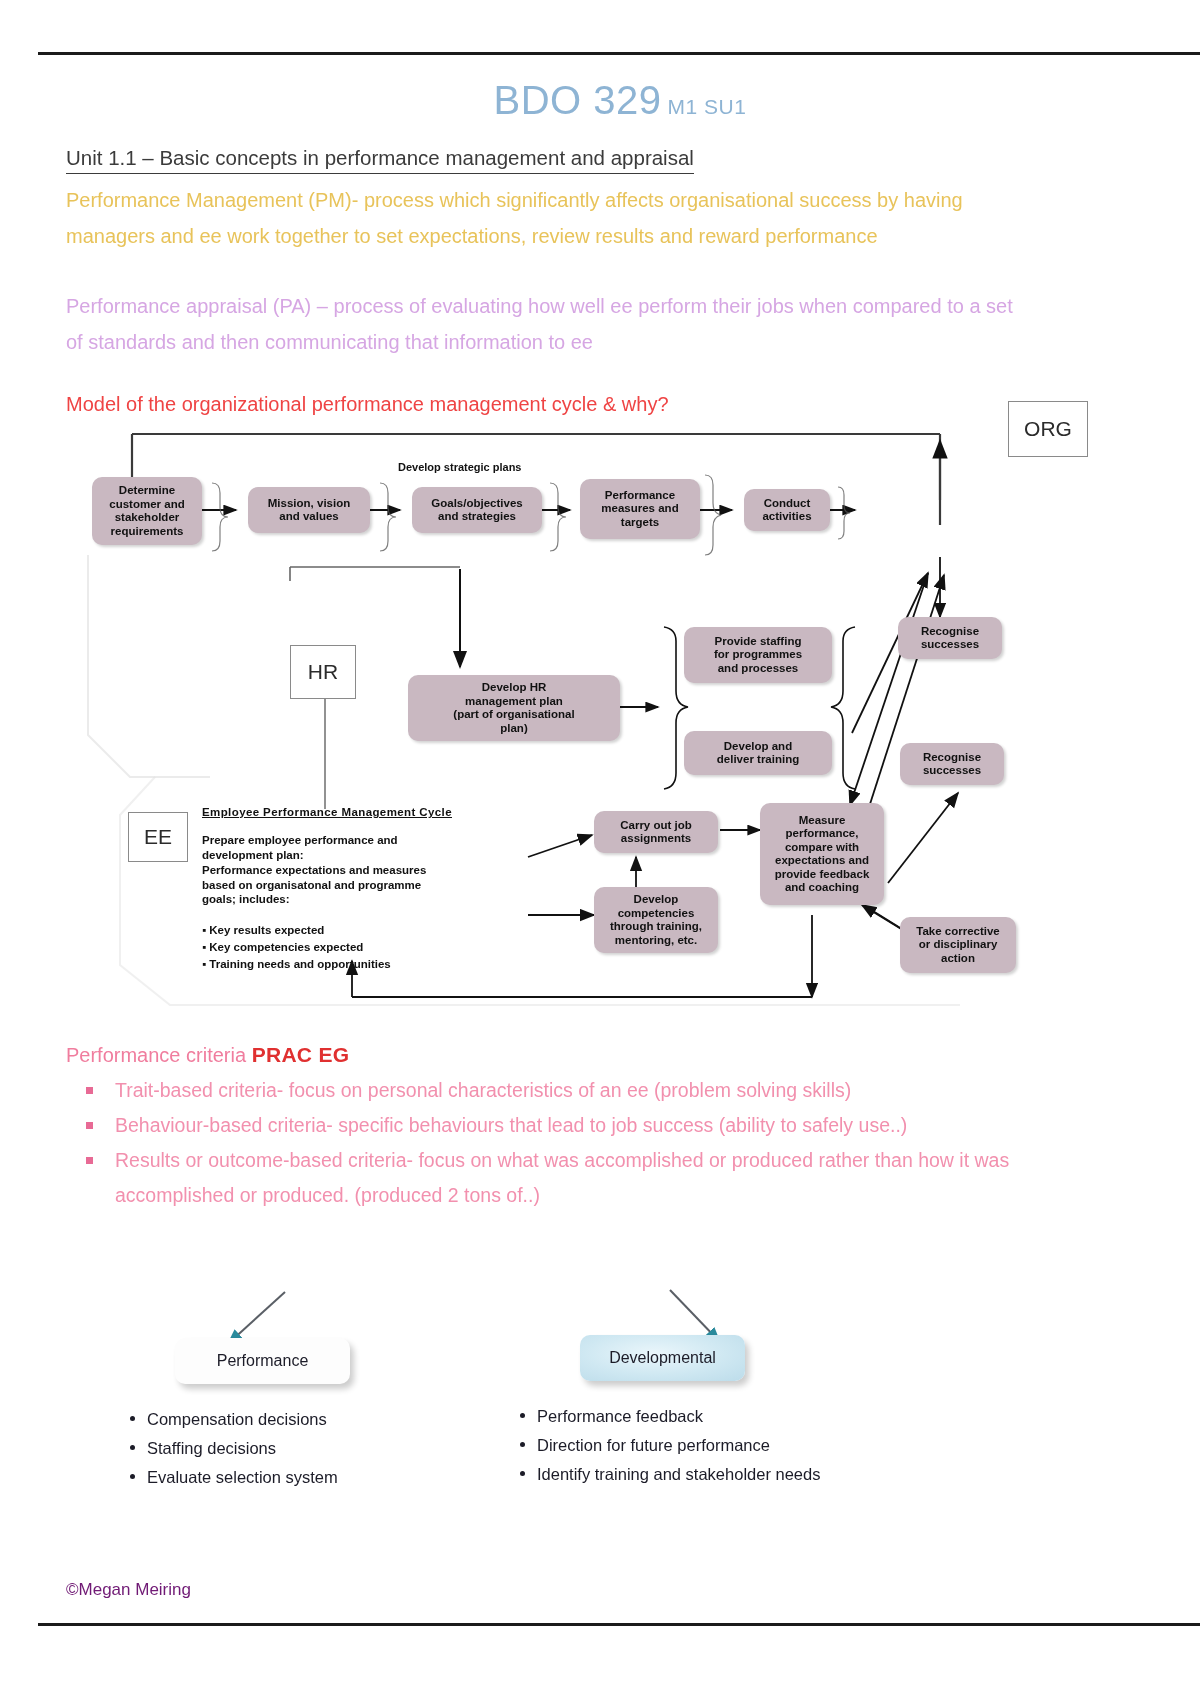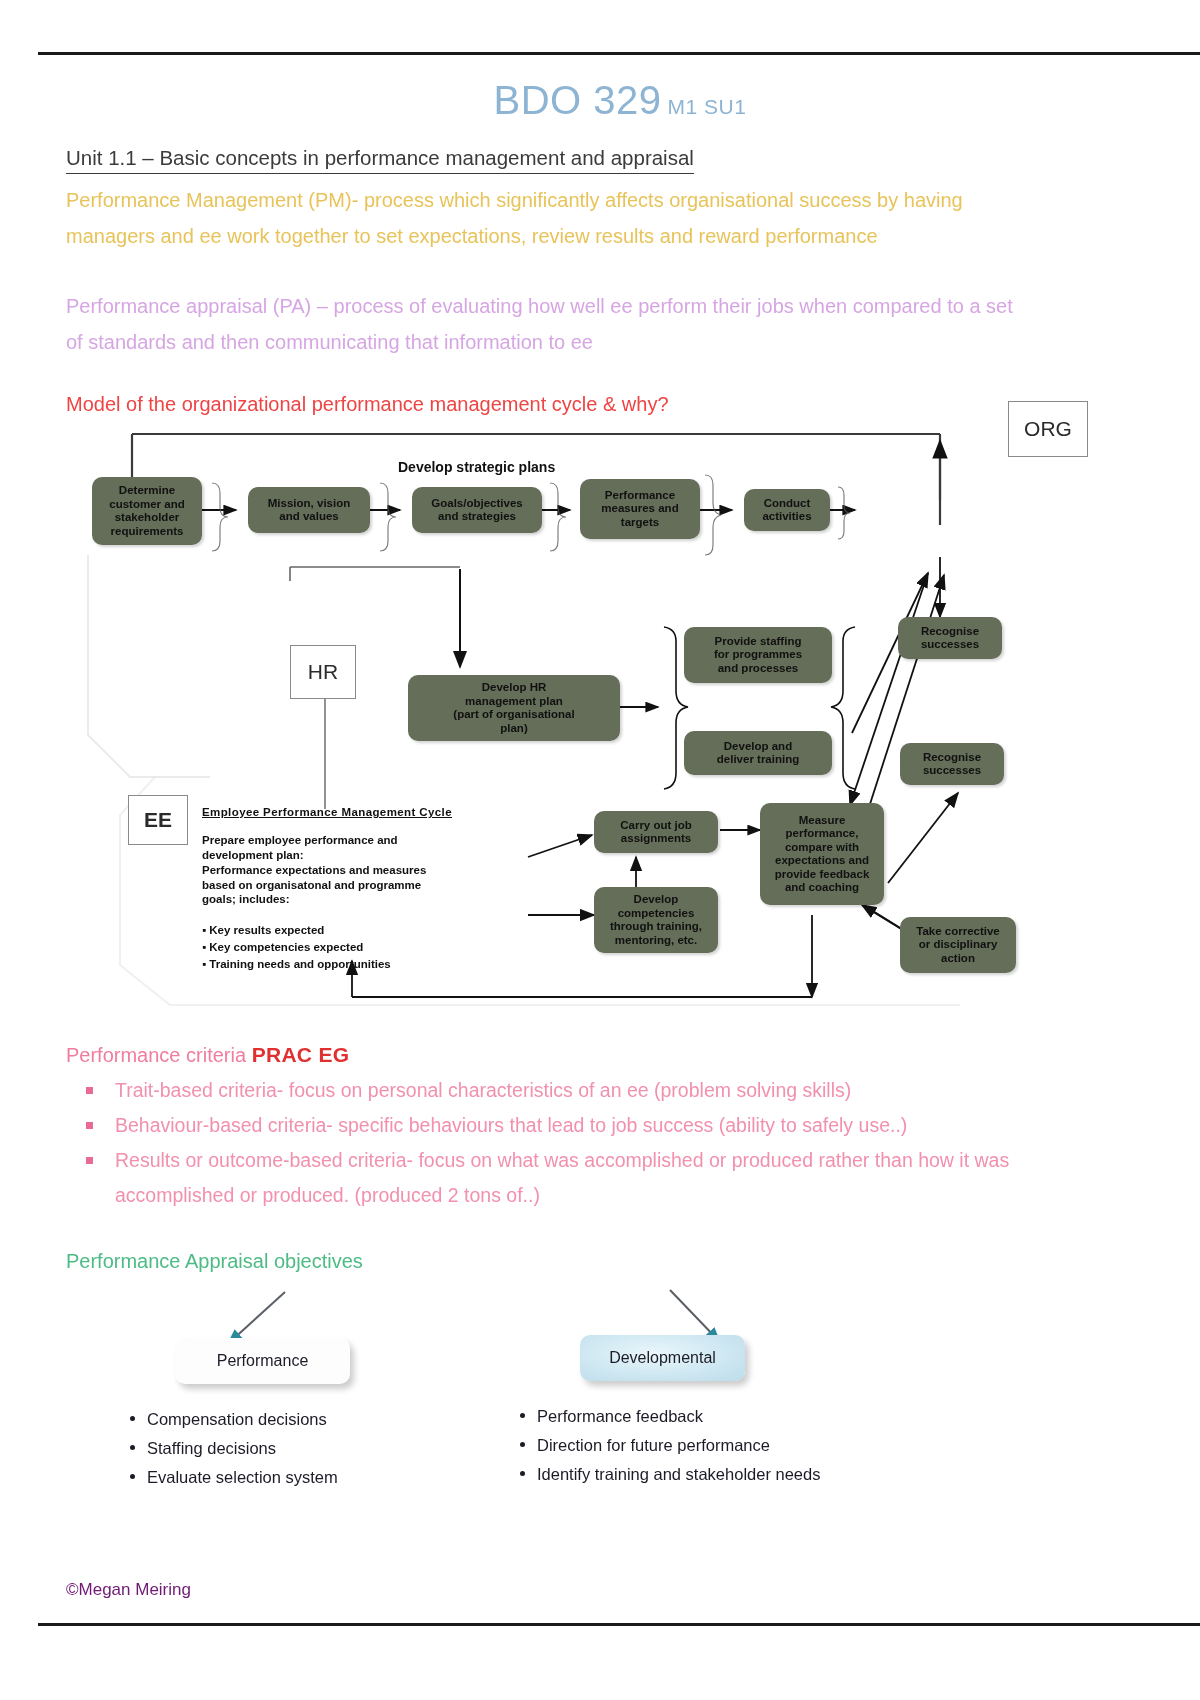--- a/index.html
+++ b/index.html
@@ -142,38 +142,38 @@
     background: #ffffff;
     color: #2b2b2b;
     font-size: 21px;
     display: flex;
     align-items: center;
     justify-content: center;
     font-family: "Liberation Sans", sans-serif;
   }
   .node {
     position: absolute;
-    background: #4d7c0f;
+    background: #f9a8d4;
     border-radius: 10px;
     box-shadow: 2px 2px 3px rgba(0,0,0,0.18);
     color: #111;
     font-size: 11.5px;
     line-height: 13.5px;
     font-weight: 600;
     text-align: center;
     display: flex;
     align-items: center;
     justify-content: center;
     padding: 3px 5px;
     box-sizing: border-box;
     font-family: "Liberation Sans", sans-serif;
   }
   .dg-free-text {
     position: absolute;
-    font-size: 14px;
+    font-size: 11px;
     line-height: 13.5px;
     color: #111;
     font-weight: 600;
     font-family: "Liberation Sans", sans-serif;
   }
   .ee-text {
     position: absolute;
     font-size: 11.5px;
     line-height: 14.6px;
     color: #111;
@@ -328,21 +328,21 @@
       <path d="M752,510 L752,592" stroke="#111" stroke-width="1.8" fill="none" marker-end="url(#ah2)"></path>
       <path d="M752,592 L292,592" stroke="#111" stroke-width="1.8" fill="none"></path>
       <path d="M292,592 L292,556" stroke="#111" stroke-width="1.8" fill="none" marker-end="url(#ah2)"></path>
 
       <path d="M28,150 L28,330 L70,372 L150,372" stroke="#dadada" stroke-width="2" fill="none" opacity="0.55"></path>
       <path d="M95,372 L60,410 L60,560 L110,600 L900,600" stroke="#e2e2e2" stroke-width="2" fill="none" opacity="0.5"></path>
     </svg>
 
     <div class="dg-label-box" style="left:948px; top:-4px; width:78px; height:54px;">ORG</div>
     <div class="dg-label-box" style="left:230px; top:240px; width:64px; height:52px;">HR</div>
-    <div class="dg-label-box" style="left:68px; top:390px; width:58px; height:48px;font-weight:bold;">EE</div>
+    <div class="dg-label-box" style="left:68px; top:407px; width:58px; height:48px;">EE</div>
 
     <div class="dg-free-text" style="left:338px; top:56px;">Develop strategic plans</div>
 
     <div class="node" style="left:32px; top:72px; width:110px; height:68px; white-space:pre-line;">Determine
 customer and
 stakeholder
 requirements</div>
     <div class="node" style="left:188px; top:82px; width:122px; height:46px; white-space:pre-line;">Mission, vision
 and values</div>
     <div class="node" style="left:352px; top:82px; width:130px; height:46px; white-space:pre-line;">Goals/objectives
@@ -413,21 +413,20 @@
     <div class="bullet-row">
       <span class="sq"></span>
       <span class="btxt">Behaviour-based criteria- specific behaviours that lead to job success (ability to safely use..)</span>
     </div>
     <div class="bullet-row">
       <span class="sq"></span>
       <span class="btxt">Results or outcome-based criteria- focus on what was accomplished or produced rather than how it was accomplished or produced. (produced 2 tons of..)</span>
     </div>
   </div>
 
-  <div class="section-heading pa-obj">Performance Appraisal objectives</div>
 
   <div class="pa-fig">
     <svg width="1000" height="230" style="position:absolute; left:0; top:0; overflow:visible;">
       <defs>
         <marker id="tah" markerWidth="10" markerHeight="10" refX="6" refY="3.2" orient="auto">
           <path d="M0,0 L8,3.2 L0,6.4 z" fill="#2a8a9c"></path>
         </marker>
       </defs>
       <path d="M185,12 L130,62" stroke="#5a5f66" stroke-width="2" fill="none" marker-end="url(#tah)"></path>
       <path d="M570,10 L618,60" stroke="#5a5f66" stroke-width="2" fill="none" marker-end="url(#tah)"></path>

